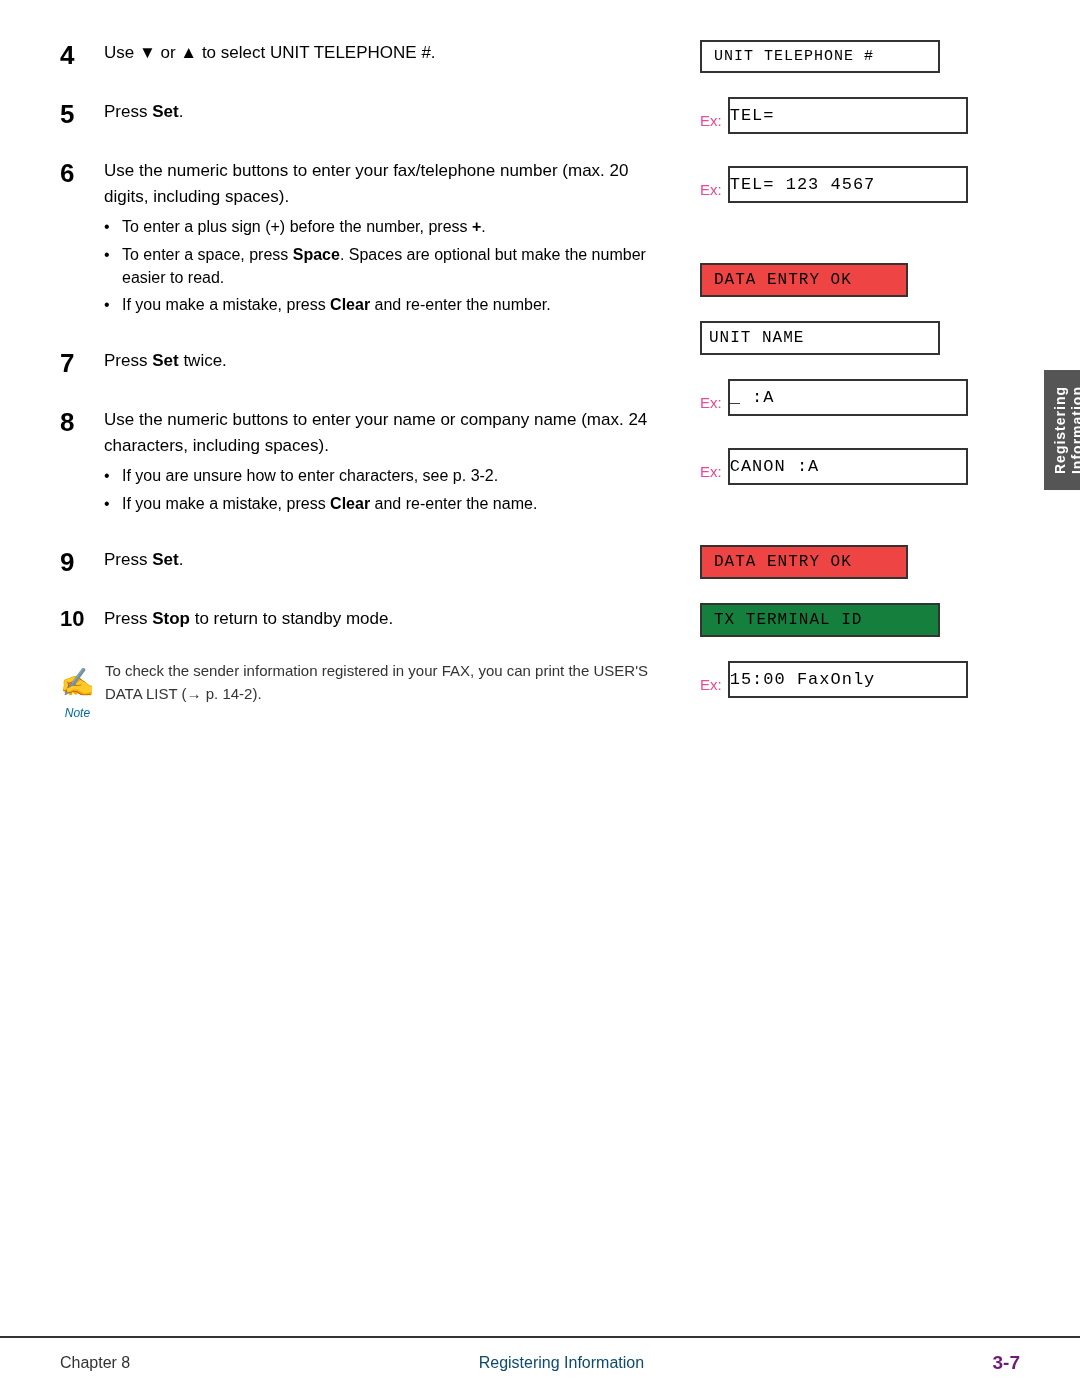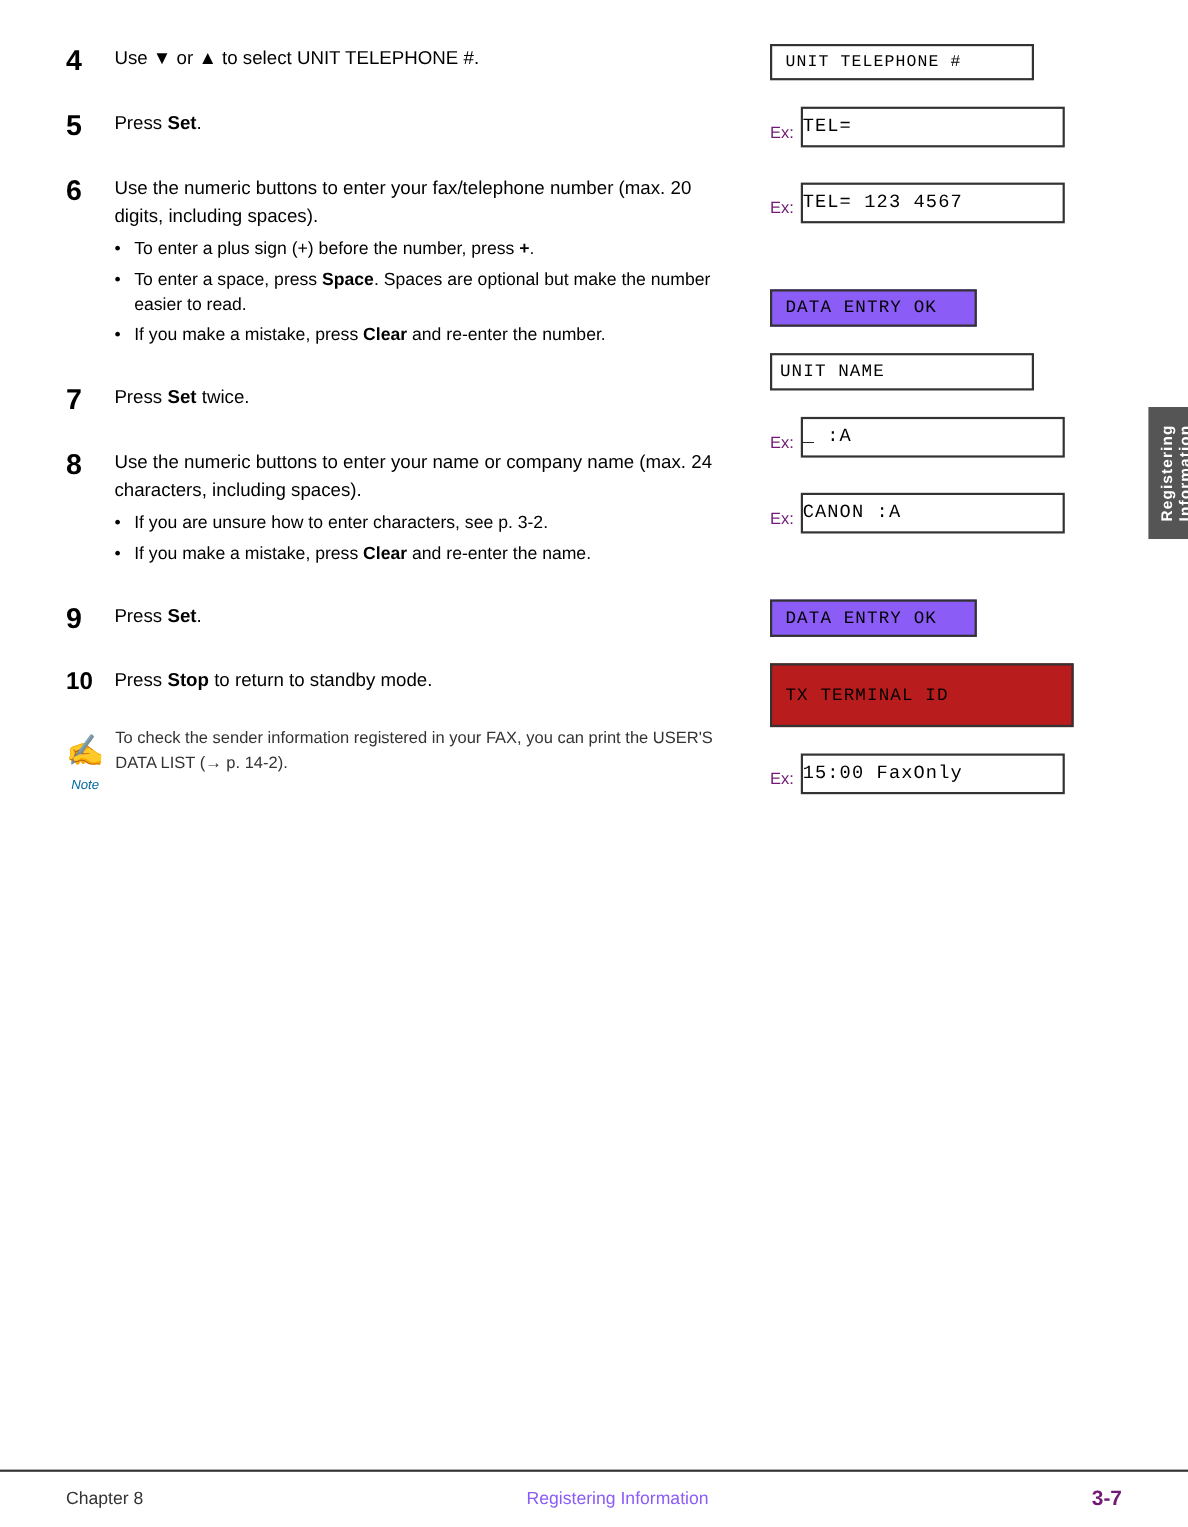--- a/index.html
+++ b/index.html
@@ -79,21 +79,21 @@
       min-width: 200px;
       background: #fff;
       margin-bottom: 6px;
       letter-spacing: 1px;
     }
     .lcd-box-wide {
       width: 240px;
     }
     .ex-label {
       font-size: 15px;
-      color: #701a75;
+      color: #ec4899;
       margin-right: 6px;
       margin-top: 4px;
       font-style: normal;
       font-family: Arial, sans-serif;
     }
     .ex-row {
       display: flex;
       flex-direction: row;
       align-items: center;
       margin-bottom: 8px;
@@ -133,21 +133,21 @@
       align-items: center;
       padding: 0 60px;
       justify-content: space-between;
     }
     .footer-left {
       font-size: 16px;
       color: #333;
     }
     .footer-center {
       font-size: 16px;
-      color: #8b5cf6;
+      color: #0c4a6e;
     }
     .footer-right {
       font-size: 19px;
       font-weight: bold;
       color: #701a75;
     }
     
     .note-area {
       display: flex;
       flex-direction: row;
@@ -156,34 +156,34 @@
       margin-bottom: 20px;
       font-size: 15px;
       line-height: 1.5;
       color: #333;
     }
     .data-entry-ok {
       font-family: 'Courier New', Courier, monospace;
       font-size: 16px;
       border: 2px solid #333;
       padding: 6px 12px;
-      width: 188px;
-      margin-bottom: 6px;
-      letter-spacing: 1px;
-      background: #8b5cf6;
+      width: 208px;
+      margin-bottom: 6px;
+      letter-spacing: 1px;
+      background: #ef4444;
     }
     .tx-terminal-id {
       font-family: 'Courier New', Courier, monospace;
       font-size: 16px;
       border: 2px solid #333;
-      padding: 18px 12px;
-      width: 276px;
-      margin-bottom: 6px;
-      letter-spacing: 1px;
-      background: #b91c1c;
+      padding: 6px 12px;
+      width: 240px;
+      margin-bottom: 6px;
+      letter-spacing: 1px;
+      background: #15803d;
     }
     .unit-name-box {
       font-family: 'Courier New', Courier, monospace;
       font-size: 16px;
       border: 2px solid #333;
       padding: 6px 7px;
       width: 240px;
       margin-bottom: 6px;
       letter-spacing: 1px;
       background: #fff;

